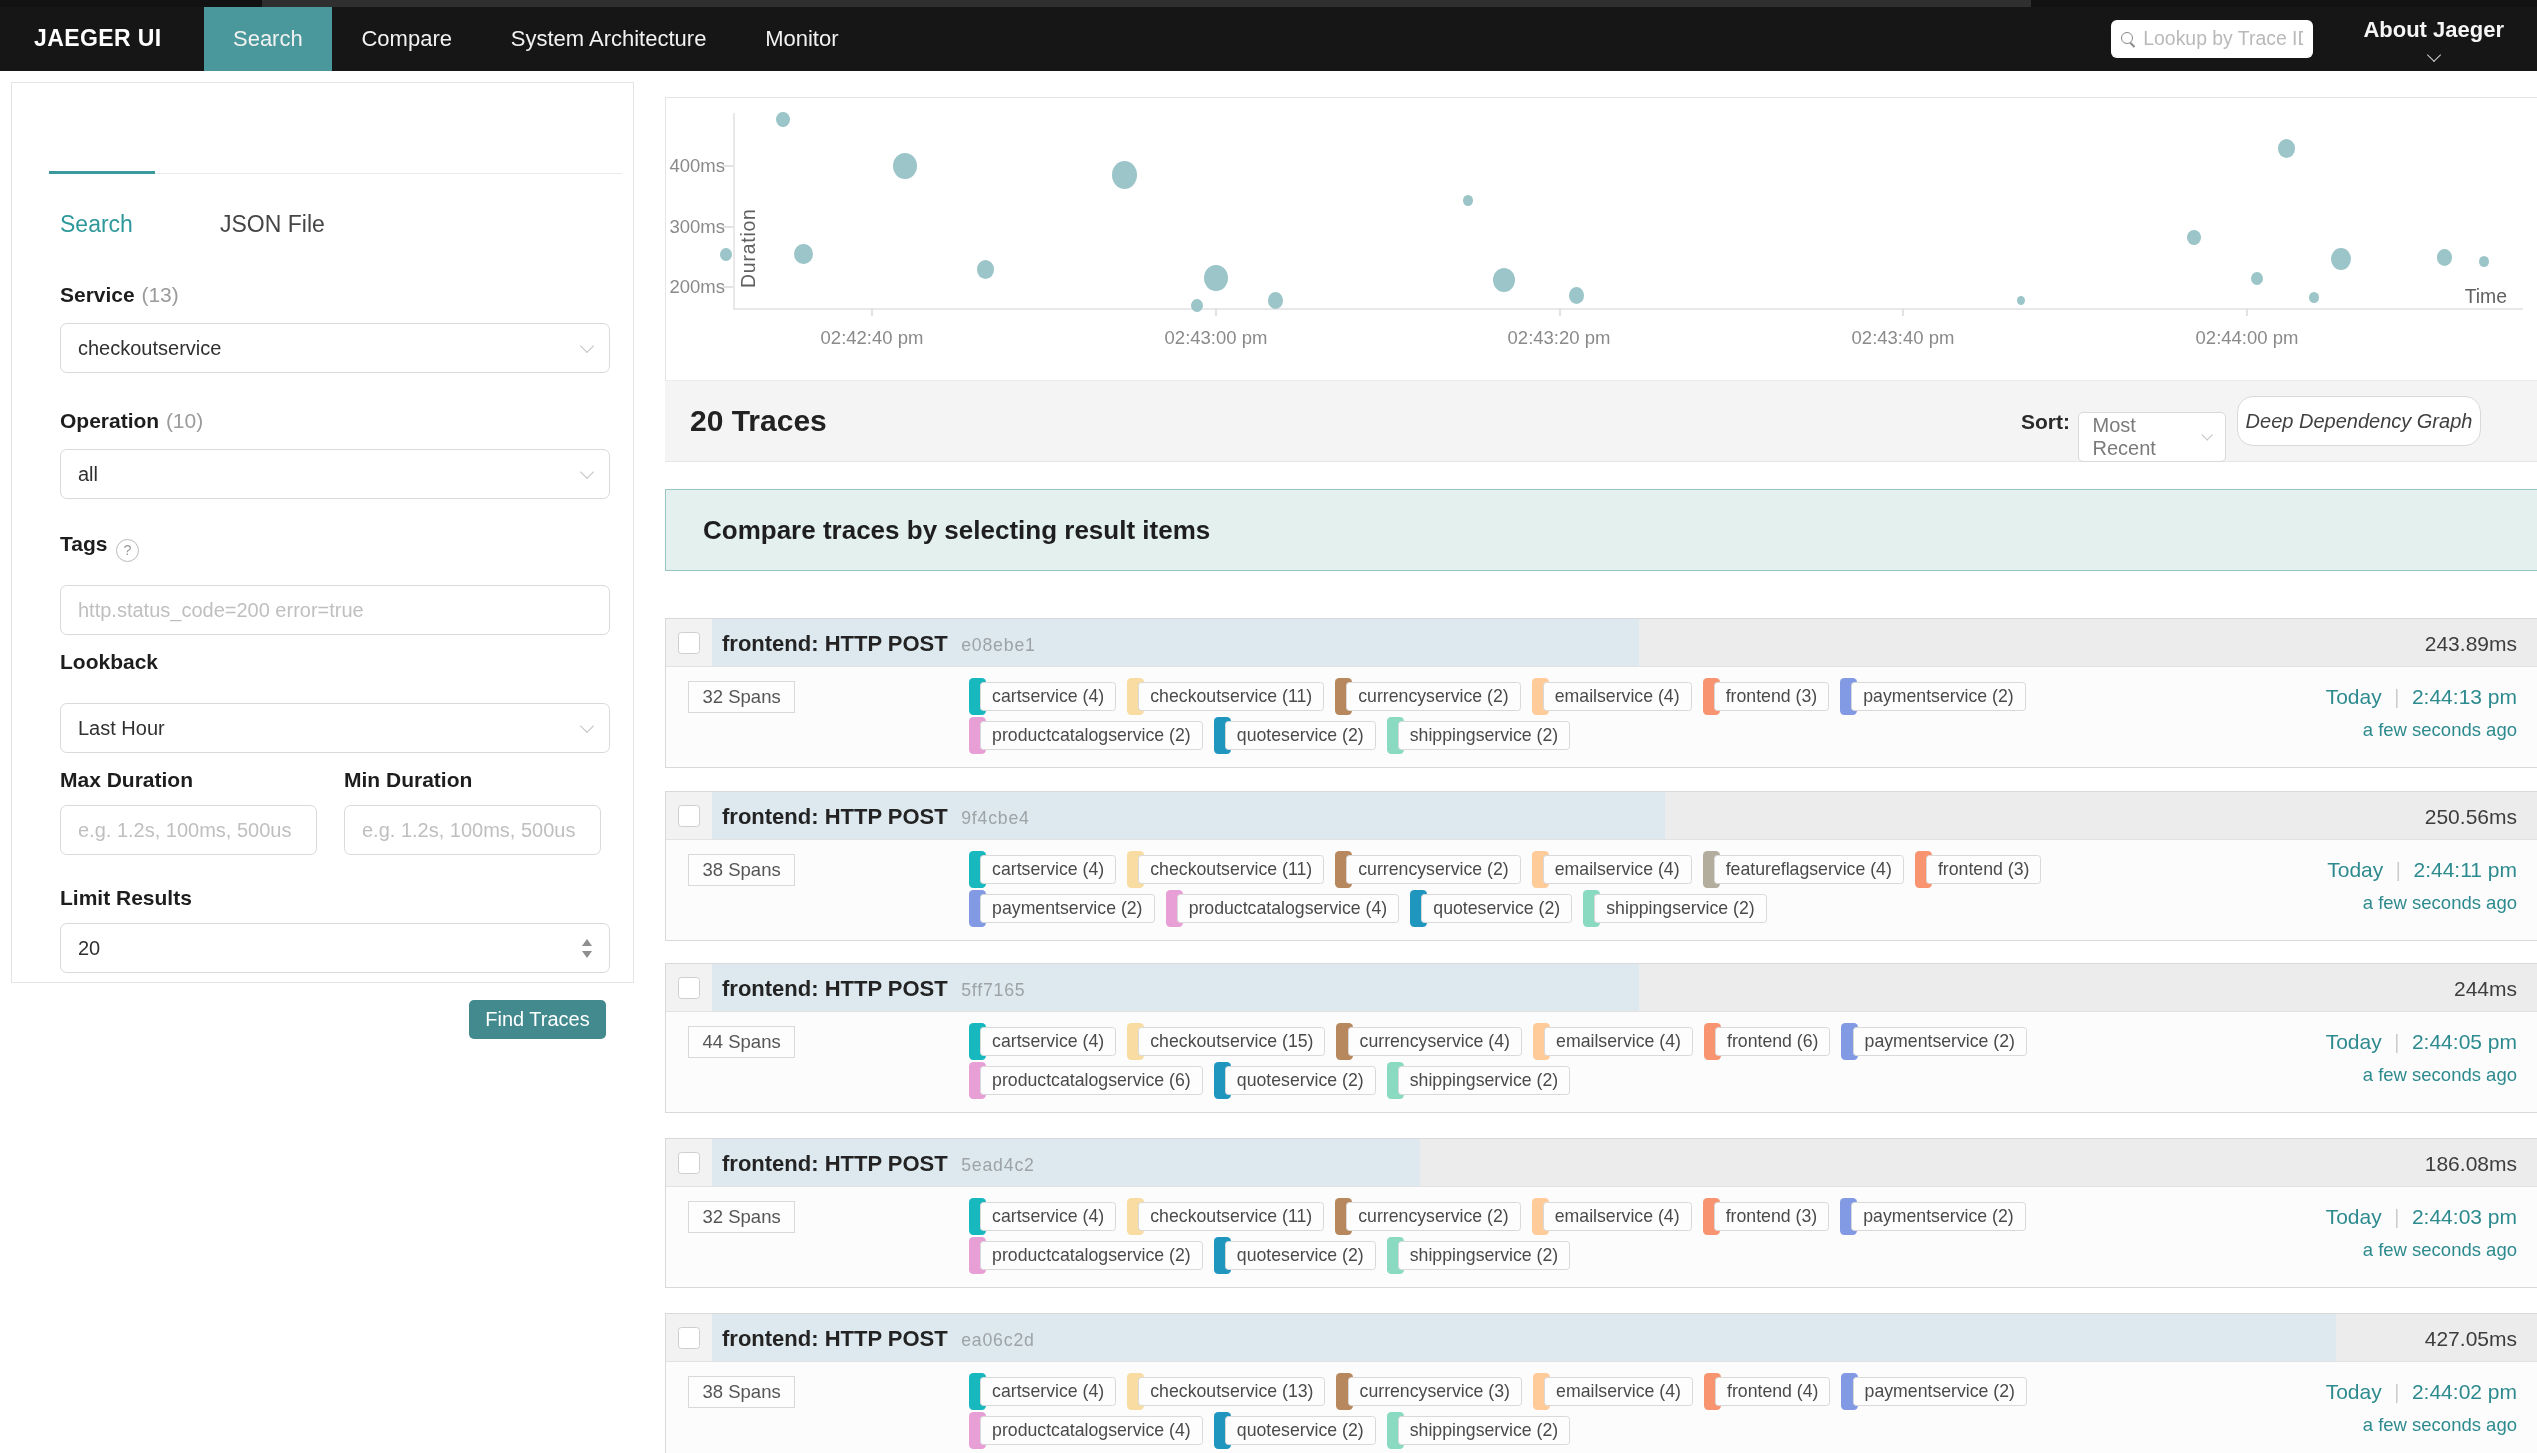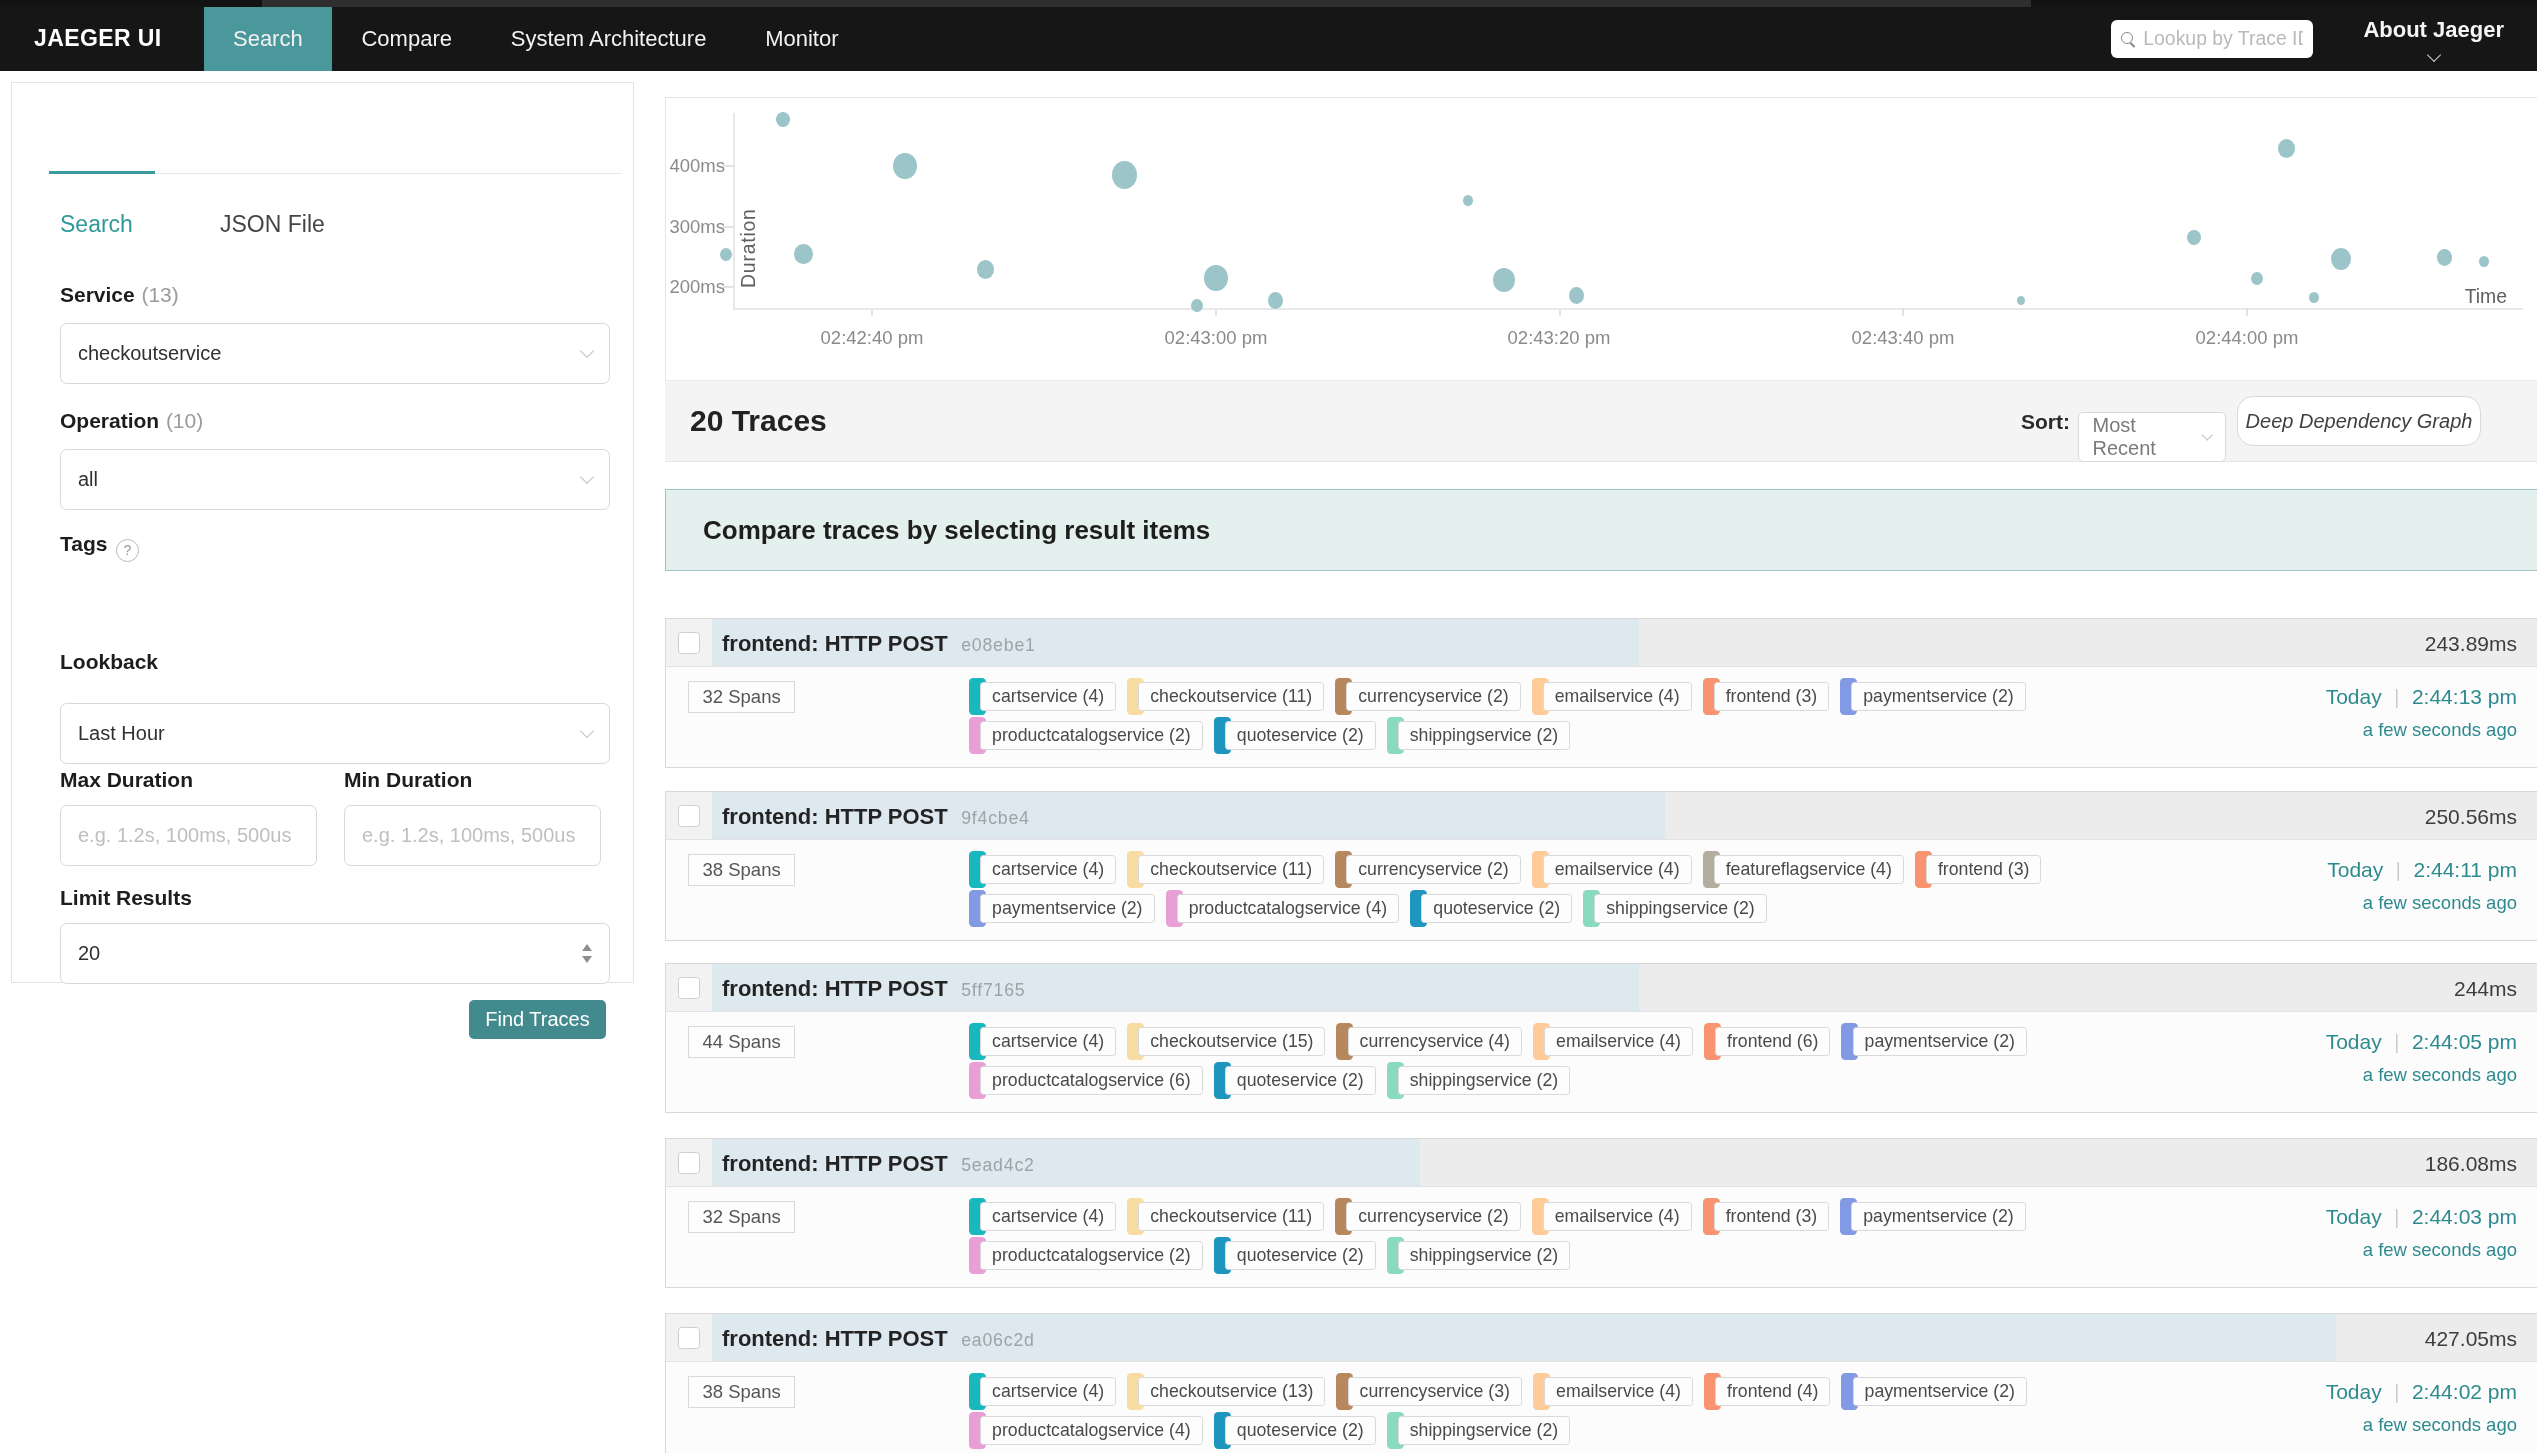--- a/index.html
+++ b/index.html
@@ -27,21 +27,21 @@
 
   
   .sidebar { position:absolute; left:11px; top:82px; width:623px; height:901px; background:#ffffff; border:0.8px solid #e4e4e4; }
   .sb-tab-search { position:absolute; left:48px; top:128px; font-size:23px; color:#2f989b; }
   .sb-tab-json { position:absolute; left:208px; top:128px; font-size:23px; color:#454545; }
   .sb-underline { position:absolute; left:37px; top:88px; width:106px; height:3.4px; background:#3a9a9d; }
   .sb-divider { position:absolute; left:36px; top:90px; width:574px; height:0.8px; background:#e9e9e9; }
   .sb-label { position:absolute; left:48px; font-size:21px; font-weight:bold; color:#1d1d1d; }
   .sb-label .count { font-weight:normal; color:#9b9b9b; margin-left:6.7px; }
   .help-icon { display:inline-flex; width:23px; height:23px; border:0.8px solid #b9b9b9; border-radius:50%; color:#9a9a9a; font-size:14.3px; font-weight:normal; align-items:center; justify-content:center; margin-left:8.4px; vertical-align:-4.2px; }
-  .field { position:absolute; left:48px; width:550px; height:61px; border:0.8px solid #d9d9d9; border-radius:6.7px; background:#fff; font-size:20px; color:#303030; display:flex; align-items:center; padding:0 17px; }
+  .field { position:absolute; left:48px; width:550px; height:50px; border:0.8px solid #d9d9d9; border-radius:6.7px; background:#fff; font-size:20px; color:#303030; display:flex; align-items:center; padding:0 17px; }
   .field .chev { border-color:#c2c2c2; margin-left:auto; }
   .field.ph-field { color:#bfbfbf; }
   .field-half { width:257px; }
   .stepper { margin-left:auto; display:flex; flex-direction:column; gap:5px; padding-left:11.8px; }
   .stepper .up { width:0; height:0; border-left:5.9px solid transparent; border-right:5.9px solid transparent; border-bottom:7.6px solid #8f8f8f; }
   .stepper .down { width:0; height:0; border-left:5.9px solid transparent; border-right:5.9px solid transparent; border-top:7.6px solid #8f8f8f; }
   .find-btn { position:absolute; left:457px; top:917px; width:137px; height:39px; background:#428a8d; color:#ffffff; font-size:20px; border:none; border-radius:5px; font-family:inherit; display:flex; align-items:center; justify-content:center; }
 
   
   .chart-panel { position:absolute; left:665px; top:97px; width:1873px; height:286px; background:#ffffff; border:0.8px solid #e5e5e5; }
@@ -134,20 +134,23 @@
     <div class="sb-label" style="top:326px;">
       <span>Operation</span><span class="count">(10)</span>
     </div>
     <div class="field" style="top:366px;">
       <span>all</span>
       <span class="chev"></span>
     </div>
 
     <div class="sb-label" style="top:449px;">
       <span>Tags</span><span class="help-icon">?</span>
+    </div>
+    <div class="field ph-field" style="top:502px;">
+      <span>http.status_code=200 error=true</span>
     </div>
 
     <div class="sb-label" style="top:567px;">Lookback</div>
     <div class="field" style="top:620px;">
       <span>Last Hour</span>
       <span class="chev"></span>
     </div>
 
     <div class="sb-label" style="top:685px;">Max Duration</div>
     <div class="sb-label" style="top:685px; left:332px;">Min Duration</div>

